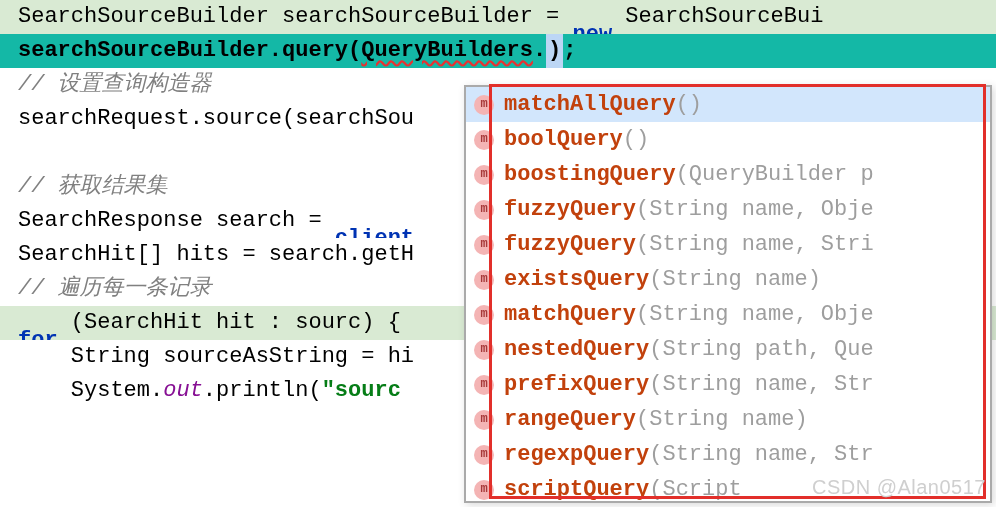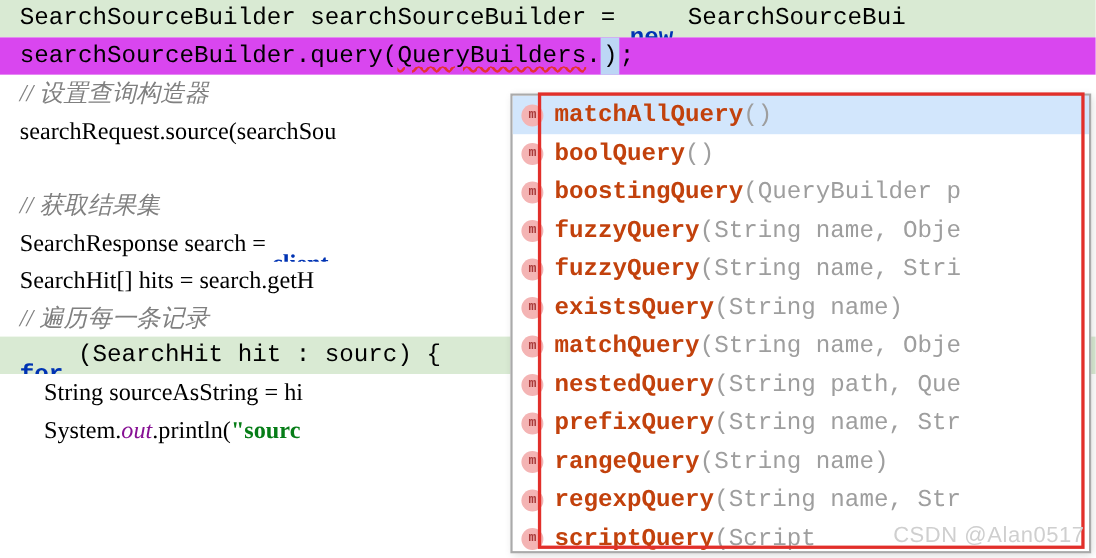--- a/index.html
+++ b/index.html
@@ -20,22 +20,22 @@
     }
     .code-line {
       white-space: pre;
       padding-left: 18px;
       height: 34px;
       display: flex;
       align-items: center;
       overflow: hidden;
     }
     .bg-green { background: #d9ead3; }
-    .bg-yellow { background: #d946ef; }
-    .bg-white { background: #ffffff; font-family: Liberation Serif, serif; }
+    .bg-yellow { background: #14b8a6; font-weight: bold; }
+    .bg-white { background: #ffffff; }
     .comment { color: #808080; font-style: italic; }
     .keyword { color: #0033b3; font-weight: bold; margin-top: 36px; }
     .static-ref { color: #871094; font-style: italic; }
     .string { color: #067d17; font-weight: bold; }
     .cursor-bg {
       background: #bcd6f5;
       padding: 0 2px;
     }
     .squiggle {
       text-decoration: underline wavy #e63232;

